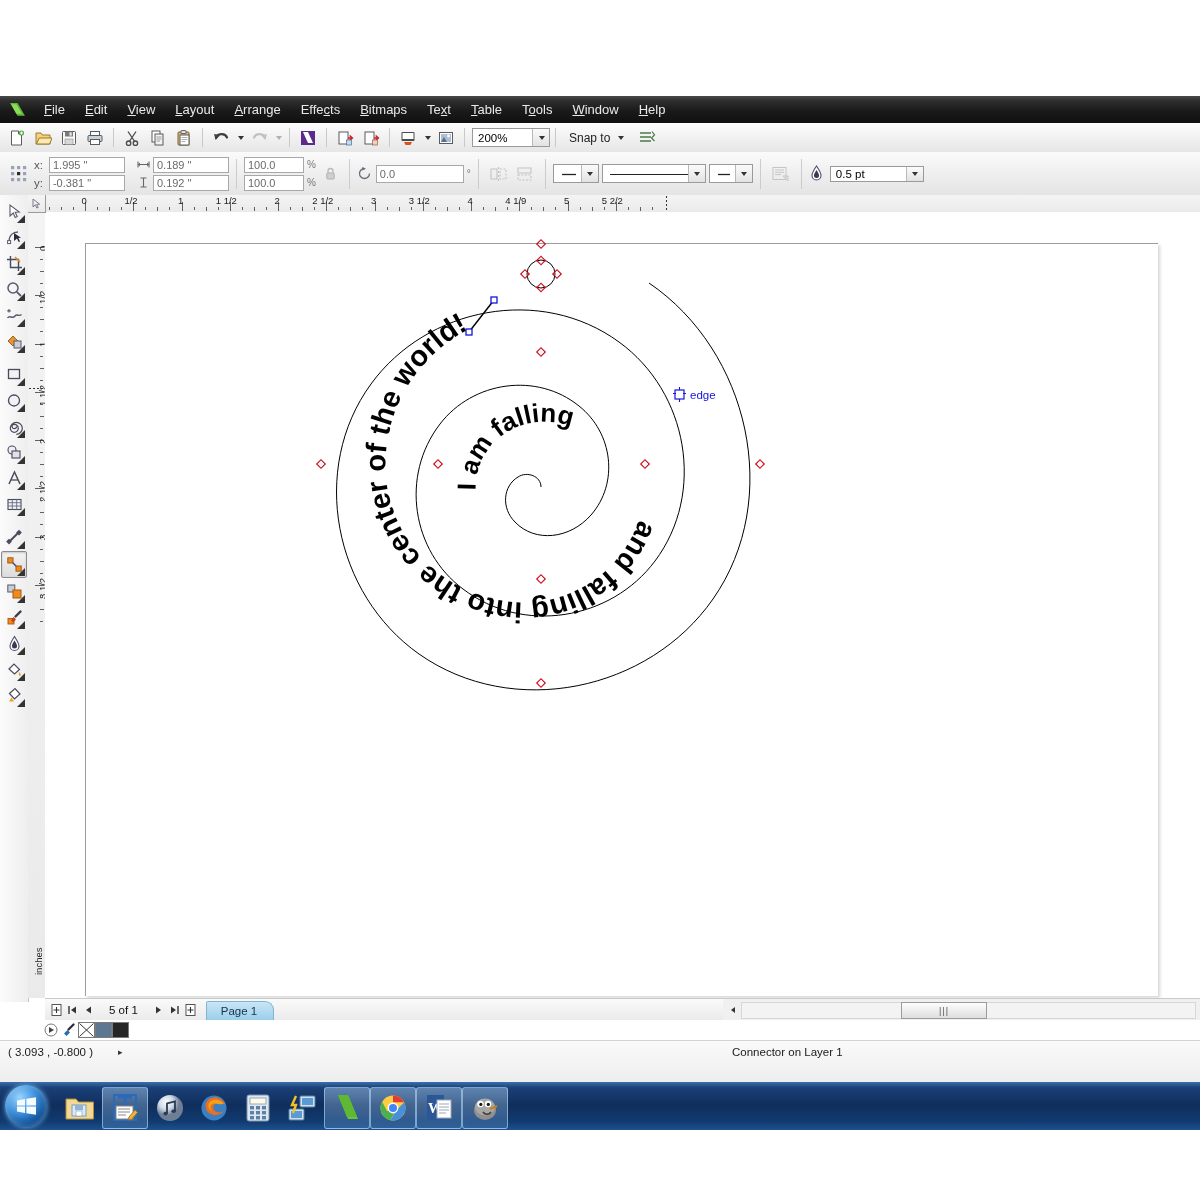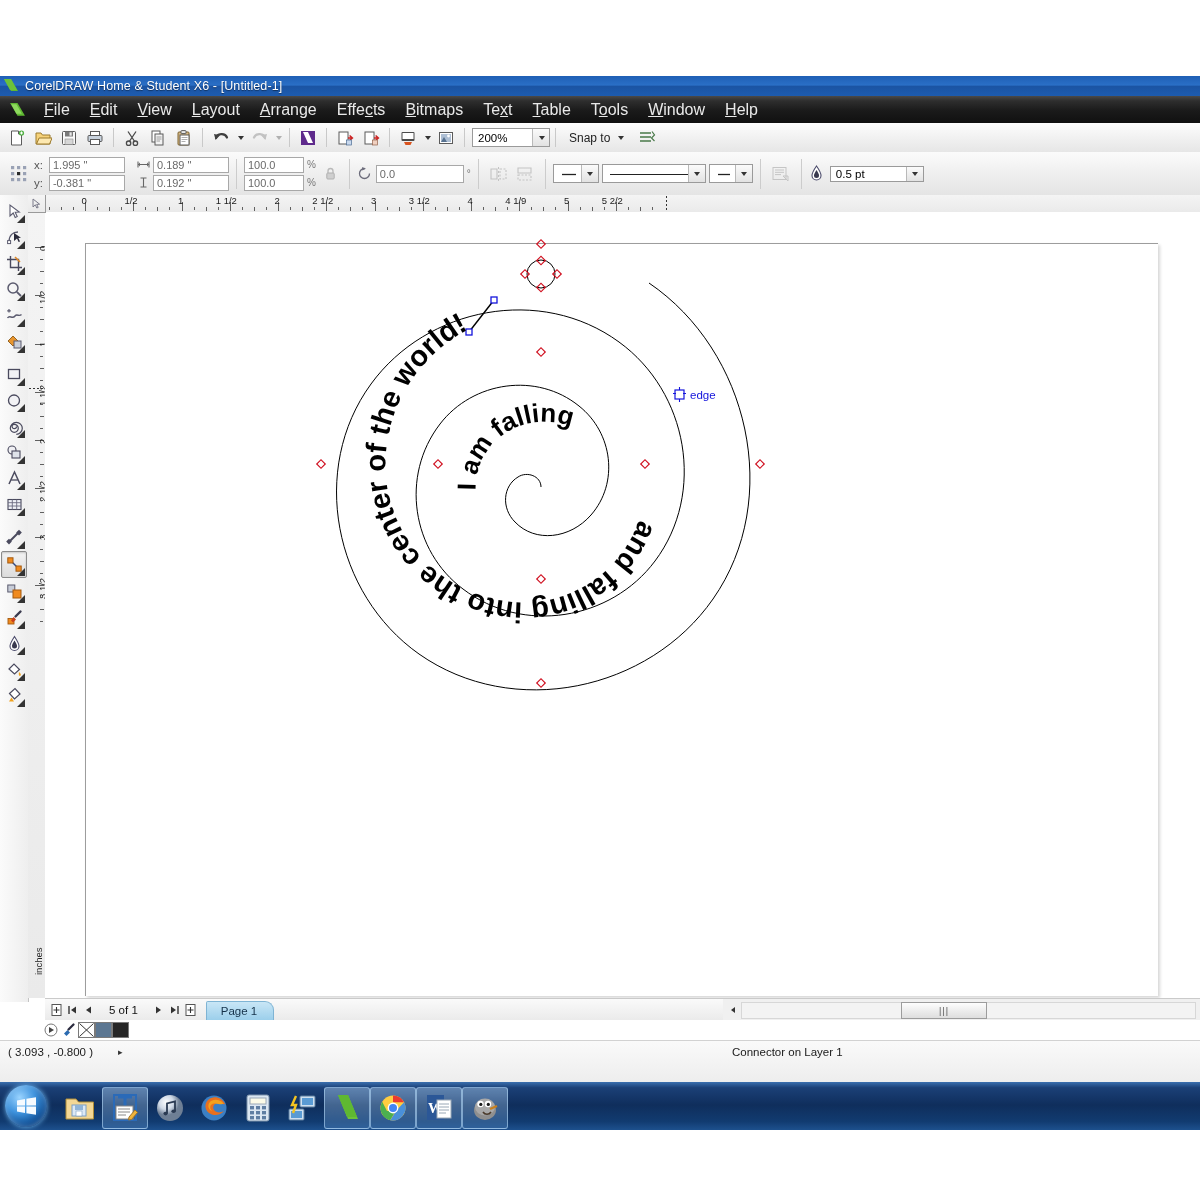--- a/index.html
+++ b/index.html
@@ -27,21 +27,21 @@
 
   .corel-logo{display:block;width:16px;height:15px;}
 
   
   .menubar{
     position:absolute;left:0;top:96px;width:1200px;height:27px;
     background:linear-gradient(to bottom,#4a4a4a 0%,#2e2e2e 18%,#1a1a1a 55%,#101010 100%);
     display:flex;align-items:center;
   }
   .menubar .m-logo{width:22px;height:20px;margin:0 6px 0 6px;display:flex;align-items:center;justify-content:center;}
-  .menu-item{color:#e9e9e9;font-size:16px;padding:3px 10px;white-space:nowrap;cursor:default;}
+  .menu-item{color:#e9e9e9;font-size:13px;padding:3px 10px;white-space:nowrap;cursor:default;}
   .menu-item u{text-decoration:underline;}
 
   
   .toolbar{
     position:absolute;left:0;top:123px;width:1200px;height:29px;
     background:linear-gradient(to bottom,#fdfdfd 0%,#f1f1f1 50%,#e6e6e6 100%);
     border-bottom:1px solid #cfcfcf;
     display:flex;align-items:center;padding-left:4px;
   }
   .tbtn{width:26px;height:24px;display:flex;align-items:center;justify-content:center;position:relative;}
@@ -205,30 +205,20 @@
 
   svg{display:block;}
 </style>
 </head>
 <body>
 
 <div class="app">
 
   <div class="desktop-top"></div>
 
-  <div class="titlebar">
-    <div class="tb-ico">
-      <svg class="corel-logo" viewBox="0 0 16 15">
-        <polygon points="1,1 8,1 15,13 8,13" fill="#5fb832"></polygon>
-        <polygon points="3,2 7,2 12,11 8,11" fill="#ffffff" opacity="0.55"></polygon>
-        <polygon points="1,1 8,1 14,12 7,12" fill="#6cc23a"></polygon>
-      </svg>
-    </div>
-    <div class="tb-text">CorelDRAW Home &amp; Student X6 - [Untitled-1]</div>
-  </div>
 
   <div class="menubar">
     <div class="m-logo">
       <svg width="17" height="16" viewBox="0 0 16 15">
         <polygon points="1,1 8,1 15,13 8,13" fill="#5fb832"></polygon>
         <polygon points="2,2 7,2 12,11 7,11" fill="#8ed95e"></polygon>
       </svg>
     </div>
     <div class="menu-item"><u>F</u>ile</div>
     <div class="menu-item"><u>E</u>dit</div>

